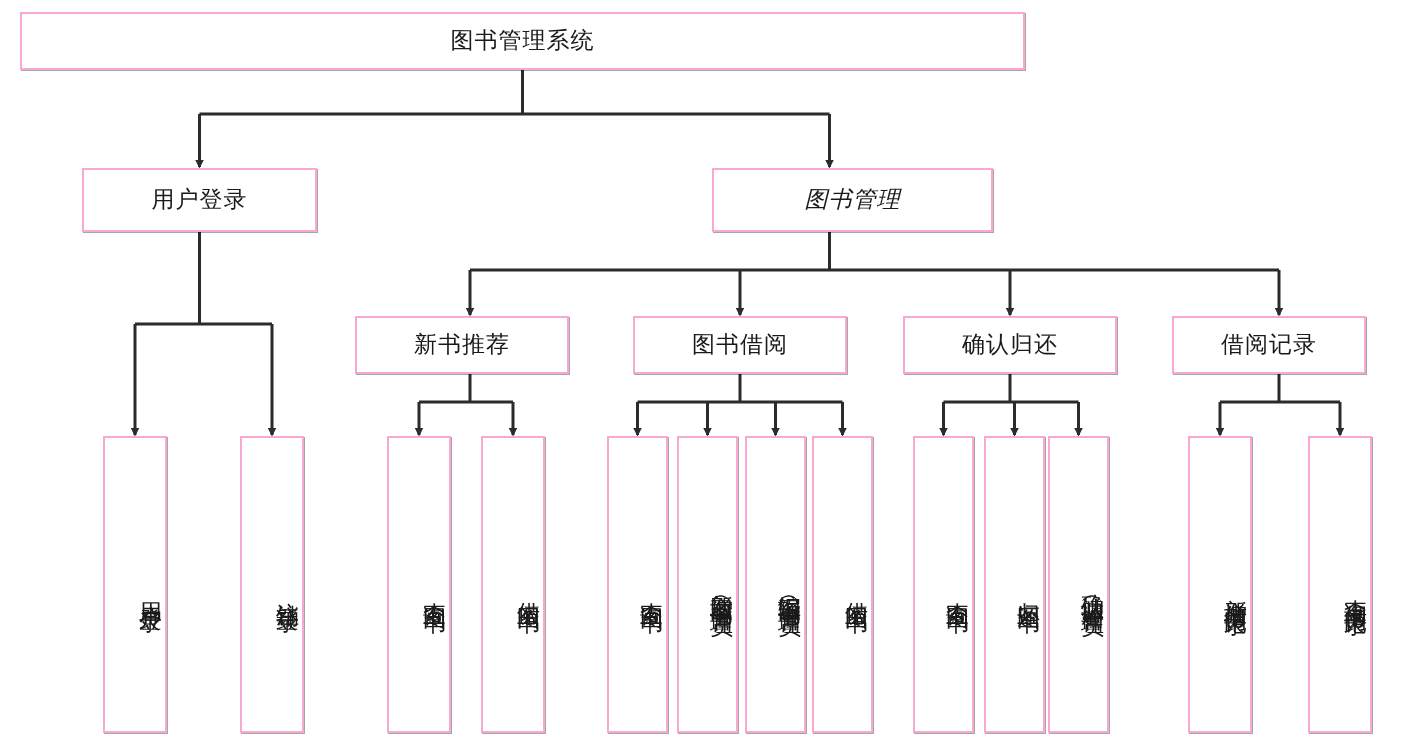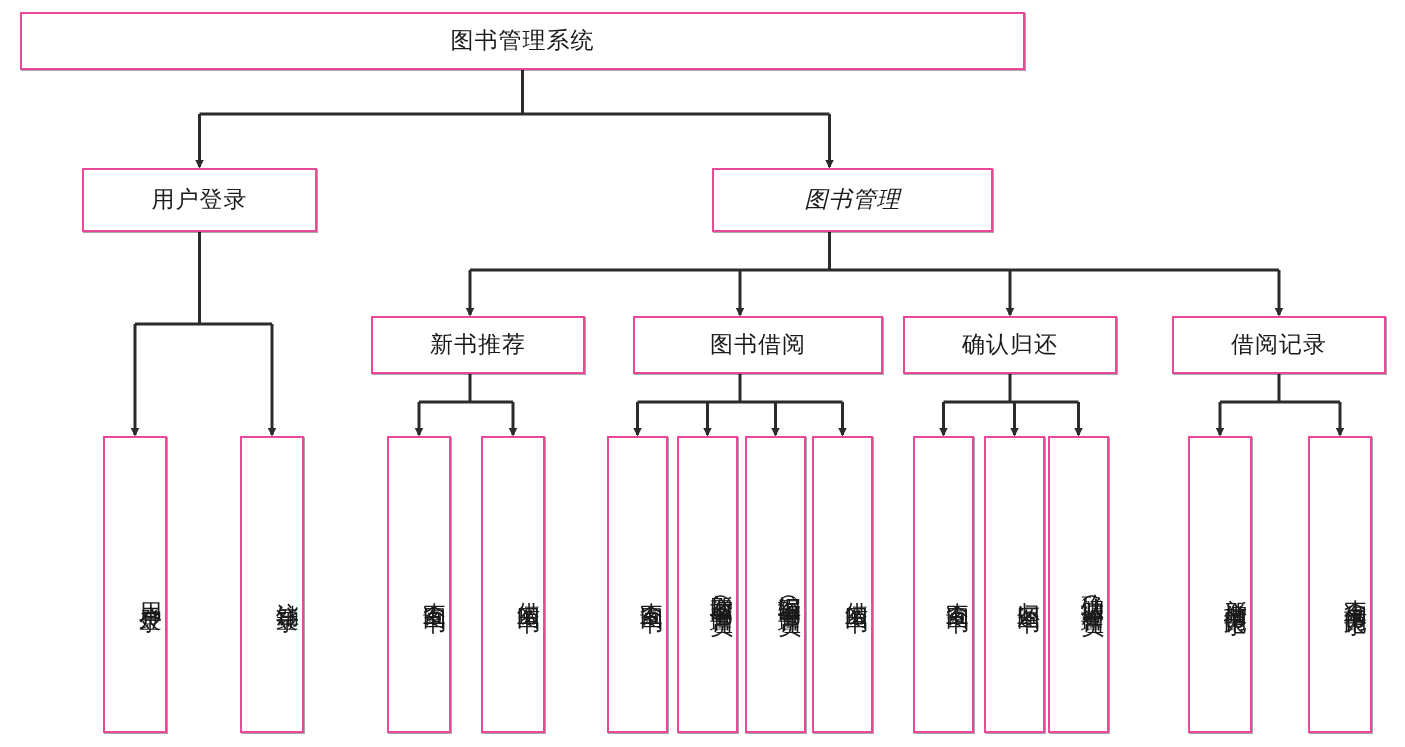--- a/index.html
+++ b/index.html
@@ -23,21 +23,21 @@
     left: 0;
     top: 0;
     width: 1405px;
     height: 747px;
     pointer-events: none;
   }
   .node {
     position: absolute;
     box-sizing: border-box;
     background: #ffffff;
-    border: 2px solid #ec4899;
+    border: 2px solid #f9a8d4;
     box-shadow: 1px 1px 0 0 rgba(0,0,0,0.35);
     display: flex;
     align-items: center;
     justify-content: center;
     color: #1a1a1a;
   }
   .node.horiz {
     font-size: 23px;
     letter-spacing: 1px;
     line-height: 1.1;
@@ -118,30 +118,30 @@
   <div id="node-layer">
       <div class="node horiz" style="left: 20px; top: 12px; width: 1005px; height: 58px;">
         <span class="node-label">图书管理系统</span>
       </div>
       <div class="node horiz" style="left: 82px; top: 168px; width: 235px; height: 64px;">
         <span class="node-label">用户登录</span>
       </div>
       <div class="node horiz" style="left: 712px; top: 168px; width: 281px; height: 64px; font-style: italic;">
         <span class="node-label">图书管理</span>
       </div>
-      <div class="node horiz" style="left: 371px; top: 316px; width: 214px; height: 58px;">
+      <div class="node horiz" style="left: 355px; top: 316px; width: 214px; height: 58px;">
         <span class="node-label">新书推荐</span>
       </div>
-      <div class="node horiz" style="left: 633px; top: 316px; width: 250px; height: 58px;">
+      <div class="node horiz" style="left: 633px; top: 316px; width: 214px; height: 58px;">
         <span class="node-label">图书借阅</span>
       </div>
       <div class="node horiz" style="left: 903px; top: 316px; width: 214px; height: 58px;">
         <span class="node-label">确认归还</span>
       </div>
-      <div class="node horiz" style="left: 1172px; top: 316px; width: 214px; height: 58px;">
+      <div class="node horiz" style="left: 1172px; top: 316px; width: 194px; height: 58px;">
         <span class="node-label">借阅记录</span>
       </div>
       <div class="node vert" style="left: 103px; top: 436px; width: 64px; height: 297px;">
         <span class="node-label">用户登录</span>
       </div>
       <div class="node vert" style="left: 240px; top: 436px; width: 64px; height: 297px;">
         <span class="node-label">注销登录</span>
       </div>
       <div class="node vert" style="left: 387px; top: 436px; width: 64px; height: 297px;">
         <span class="node-label">查询图书</span>

